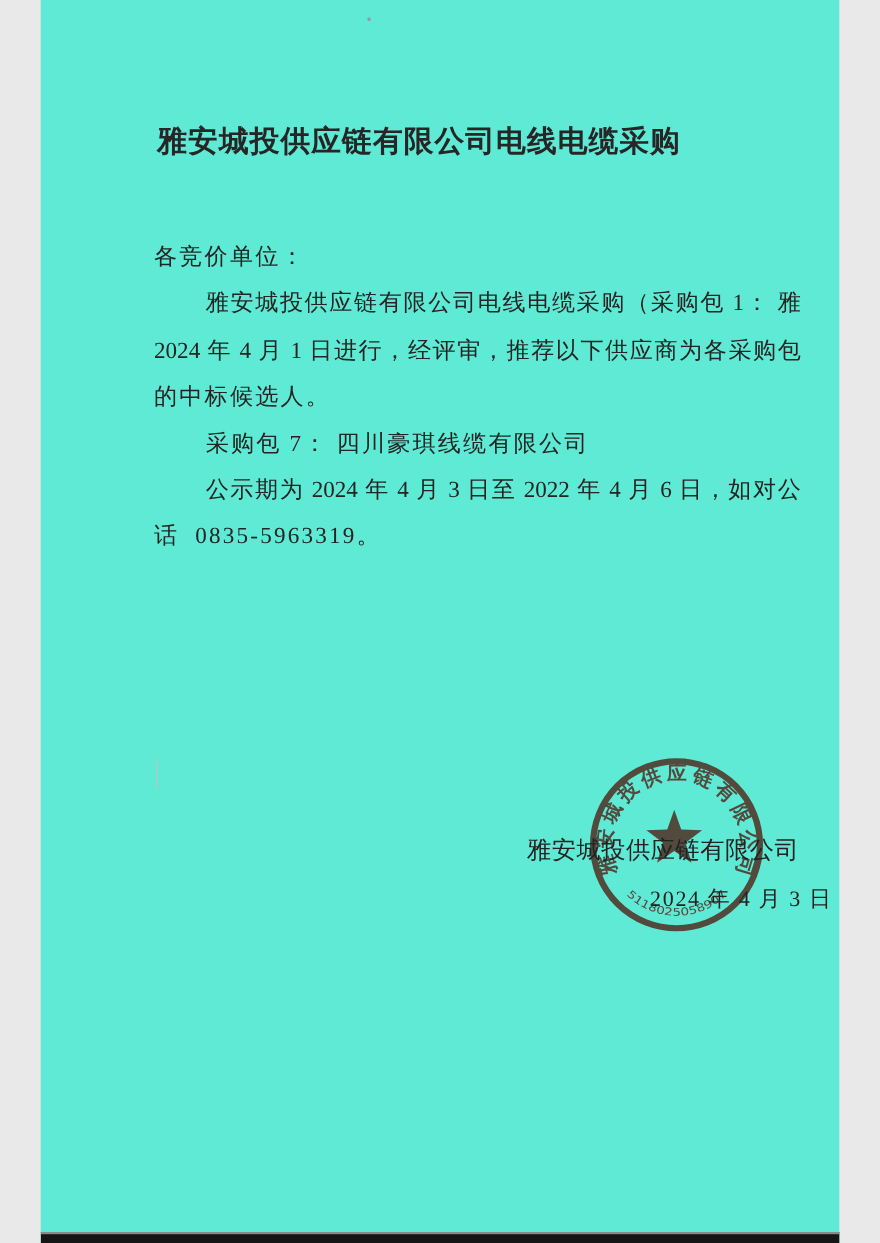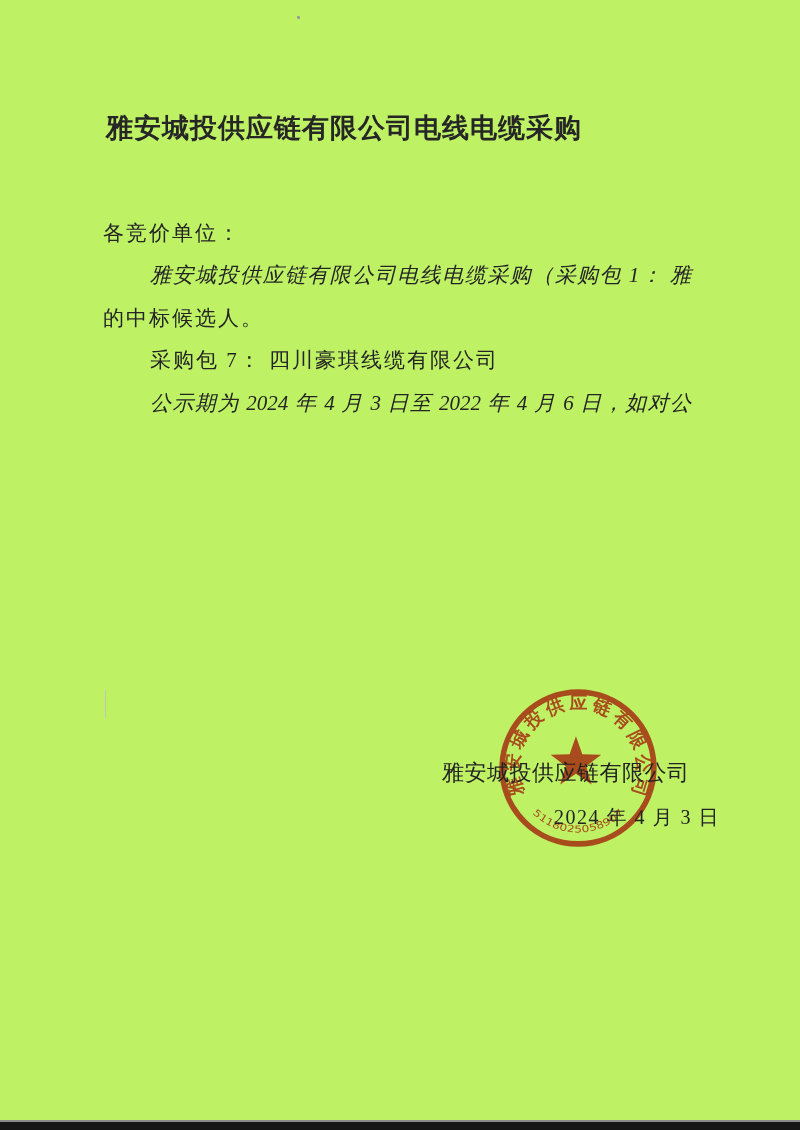--- a/index.html
+++ b/index.html
@@ -1,39 +1,39 @@
 <!DOCTYPE html>
 <html><head>
 <meta charset="utf-8">
 <style>
   html,body { margin:0; padding:0; background:#e9e9e9; }
   .page {
-    position:relative; width:800px; height:1130px; margin:0 auto;
-    background:#bef264; overflow:hidden;
+    position:relative; width:726px; height:1130px; margin:0 auto;
+    background:#5eead4; overflow:hidden;
     font-family:"Liberation Serif","DejaVu Serif",serif;
     color:#1f1f1f;
   }
   .title-line {
     position:absolute; left:103px; width:482px;
     text-align:center; font-weight:700; font-size:27px;
     letter-spacing:1px; color:#262626; white-space:nowrap;
   }
   .title-1 { top:110px; }
   .title-2 { top:172px; }
   .body-block {
     position:absolute; left:103px; top:212px; width:588px;
     font-size:21px; color:#242424;
   }
   .bline {
     height:42.4px; line-height:42.4px;
     letter-spacing:2px;
   }
   .bline.jfull {
     text-align:justify; text-align-last:justify;
-    text-justify:inter-character; letter-spacing:0;font-style:italic;
+    text-justify:inter-character; letter-spacing:0;
   }
   .bline.indent { text-indent:47px; }
   .sig-company {
     position:absolute; left:442px; top:758px;
     font-size:22px; letter-spacing:0.5px; color:#222;
     white-space:nowrap; z-index:3;
   }
   .sig-date {
     position:absolute; left:519px; top:804px;
     font-size:20px; letter-spacing:1.5px; color:#222;
@@ -59,23 +59,25 @@
 </head>
 <body>
 
 <div class="page">
 
   <div class="title-line title-1">雅安城投供应链有限公司电线电缆采购</div>
 
   <div class="body-block">
     <div class="bline">各竞价单位：</div>
     <div class="bline jfull indent">雅安城投供应链有限公司电线电缆采购（采购包 1： 雅</div>
+    <div class="bline jfull">2024 年 4 月 1 日进行，经评审，推荐以下供应商为各采购包</div>
     <div class="bline">的中标候选人。</div>
     <div class="bline indent">采购包 7： 四川豪琪线缆有限公司</div>
     <div class="bline jfull indent">公示期为 2024 年 4 月 3 日至 2022 年 4 月 6 日，如对公</div>
+    <div class="bline">话&nbsp; 0835-5963319。</div>
   </div>
 
   <div class="sig-company">雅安城投供应链有限公司</div>
   <div class="sig-date">2024 年 4 月 3 日</div>
 
   <svg class="seal" viewBox="0 0 160 160" width="164" height="164">
     <circle cx="80" cy="80" r="74" fill="none" stroke="#e0423c" stroke-width="5.5"></circle>
     <polygon fill="#e0423c" points="78,49 84.2,66.5 102.7,67 88,78.2 93.3,96 78,85.5 62.7,96 68,78.2 53.3,67 71.8,66.5"></polygon>
     <path id="sealTopArc" d="M 27.4 104.5 A 58 58 0 1 1 132.6 104.5" fill="none"></path>
     <path id="sealBottomArc" d="M 35.5 124.5 A 63 63 0 0 0 124.5 124.5" fill="none"></path>

